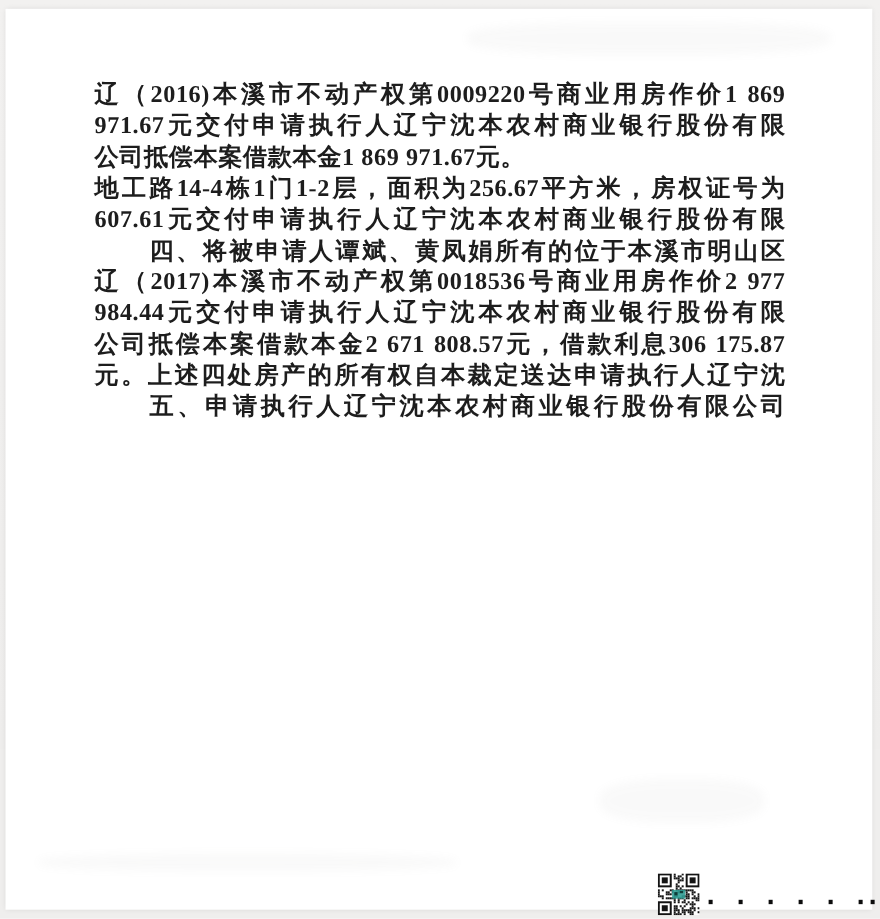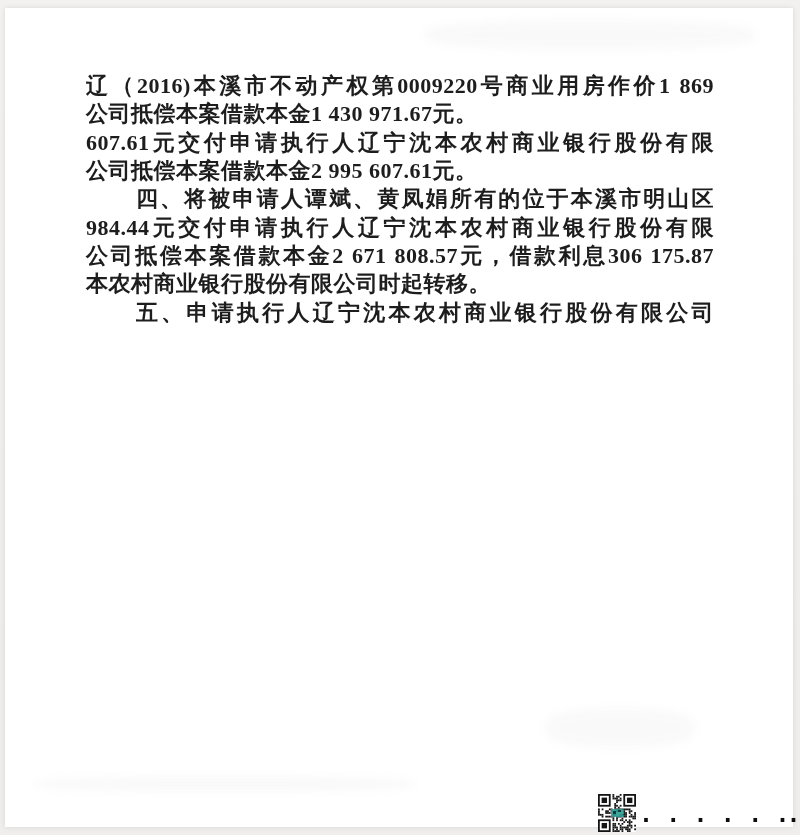--- a/index.html
+++ b/index.html
@@ -88,27 +88,29 @@
 
 <div class="canvas">
   <div class="paper">
 
     <div class="artifact a1"></div>
     <div class="artifact a2"></div>
     <div class="artifact a3"></div>
 
     <div class="text-block">
       <div class="line">辽（2016)本溪市不动产权第0009220号商业用房作价1 869</div>
-      <div class="line end">公司抵偿本案借款本金1 430 971.67元。</div>
+      <div class="line">971.67元交付申请执行人辽宁沈本农村商业银行股份有限</div>
+      <div class="line end">公司抵偿本案借款本金1 869 971.67元。</div>
+      <div class="line">地工路14-4栋1门1-2层，面积为256.67平方米，房权证号为</div>
       <div class="line">607.61元交付申请执行人辽宁沈本农村商业银行股份有限</div>
-      <div class="line end">公司抵偿本案借款本金2 995 607.61元。</div>
       <div class="line indent">四、将被申请人谭斌、黄凤娟所有的位于本溪市明山区</div>
+      <div class="line">辽（2017)本溪市不动产权第0018536号商业用房作价2 977</div>
       <div class="line">984.44元交付申请执行人辽宁沈本农村商业银行股份有限</div>
       <div class="line">公司抵偿本案借款本金2 671 808.57元，借款利息306 175.87</div>
-      <div class="line end">本农村商业银行股份有限公司时起转移。</div>
+      <div class="line">元。上述四处房产的所有权自本裁定送达申请执行人辽宁沈</div>
       <div class="line indent">五、申请执行人辽宁沈本农村商业银行股份有限公司</div>
     </div>
 
     <div class="qr"><svg xmlns="http://www.w3.org/2000/svg" width="38" height="38" viewBox="0 0 38 38">
           <rect width="38" height="38" fill="#ffffff"></rect>
           <rect x="14.476190476190476" y="0" width="1.8095238095238095" height="1.8095238095238095" fill="#161616"></rect>
           <rect x="21.714285714285715" y="0" width="1.8095238095238095" height="1.8095238095238095" fill="#161616"></rect>
           <rect x="14.476190476190476" y="1.8095238095238095" width="1.8095238095238095" height="1.8095238095238095" fill="#161616"></rect>
           <rect x="18.095238095238095" y="1.8095238095238095" width="1.8095238095238095" height="1.8095238095238095" fill="#161616"></rect>
           <rect x="19.904761904761905" y="1.8095238095238095" width="1.8095238095238095" height="1.8095238095238095" fill="#161616"></rect>

